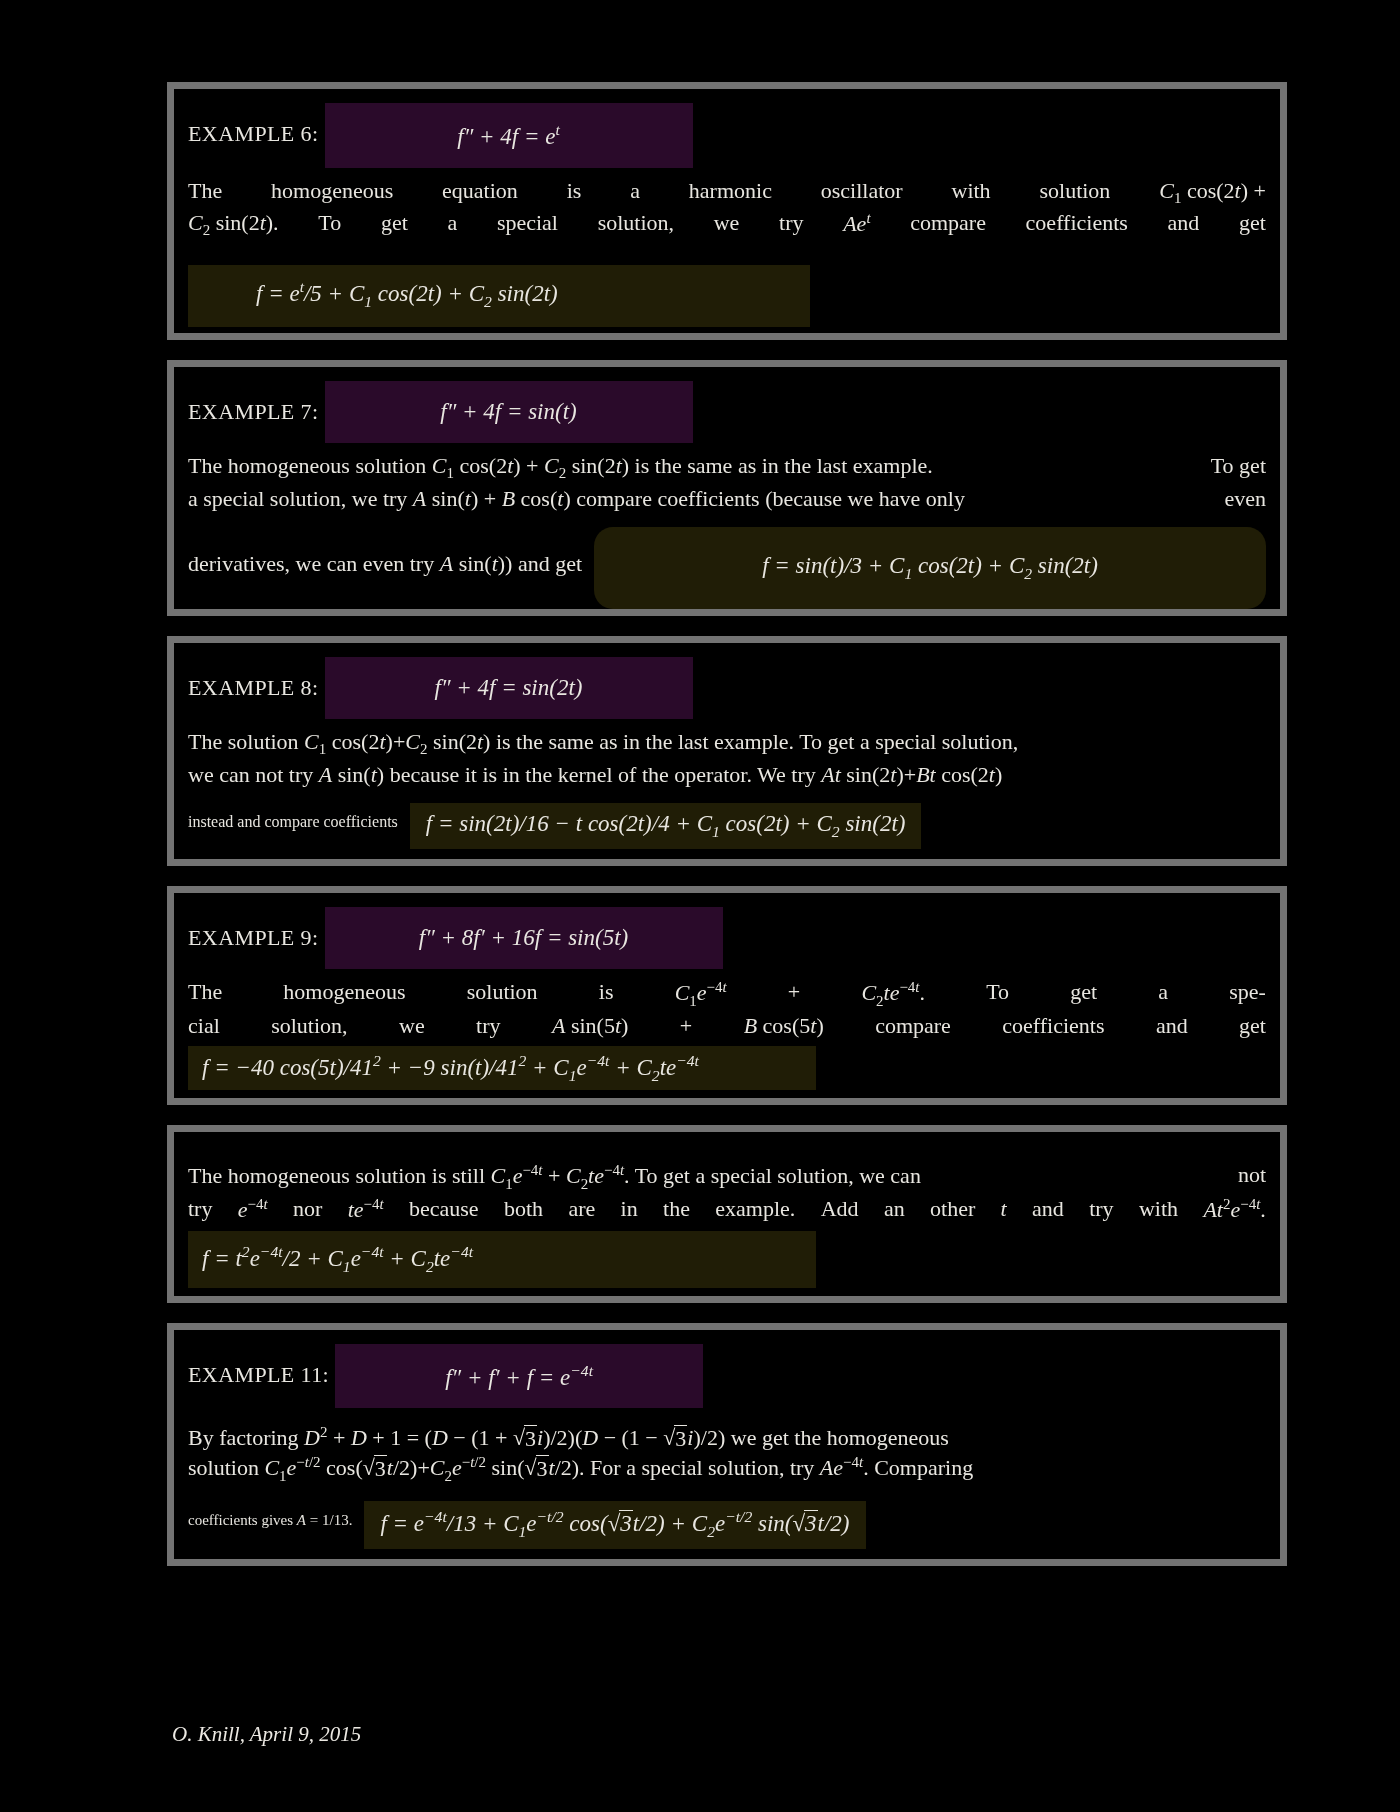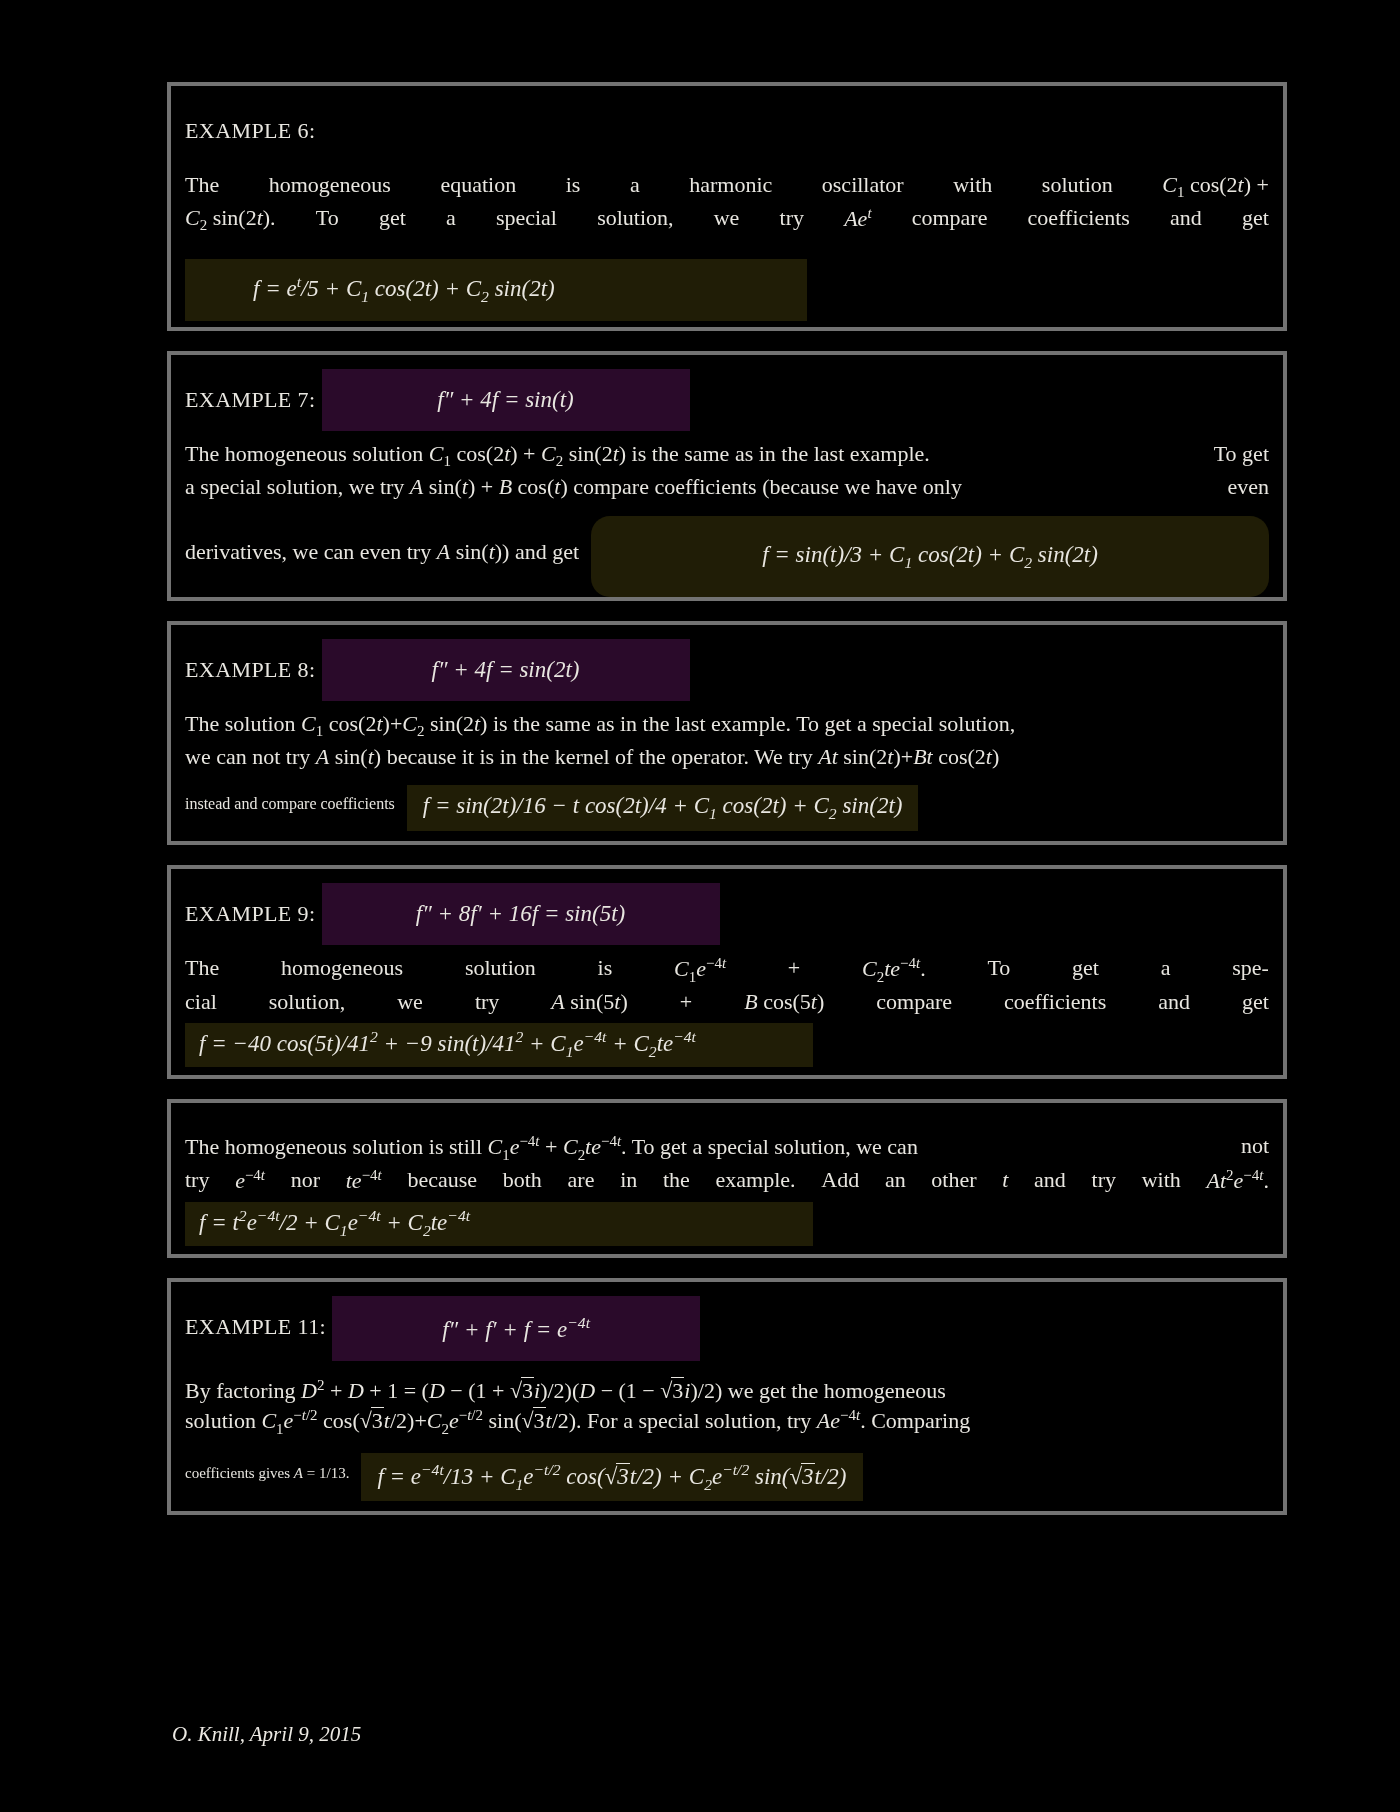--- a/index.html
+++ b/index.html
@@ -23,21 +23,21 @@
     height: 1812px;
     background: #000000;
   }
   .boxes {
     position: absolute;
     left: 167px;
     top: 82px;
     width: 1120px;
   }
   .exbox {
-    border: 4px solid #737373;
+    border: 7px solid #737373;
     background: #000000;
     margin-bottom: 20px;
     padding: 14px 14px 16px 14px;
     box-sizing: border-box;
     position: relative;
   }
   .exhead {
     display: flex;
     align-items: stretch;
     margin-bottom: 4px;
@@ -124,20 +124,23 @@
 </style>
 </head>
 <body>
 
 <div class="page">
   <div class="boxes">
 
     <div class="exbox" style="padding-bottom:6px;">
       <div class="exhead">
         <div class="exlabel">EXAMPLE 6:</div>
+        <div class="eqhl">
+          <span class="math"><i>f</i>″ + 4<i>f</i> = <i>e</i><sup><i>t</i></sup></span>
+        </div>
       </div>
       <div class="body-text">
         <div class="spread">
             <span class="nowrap">The</span>
             <span class="nowrap">homogeneous</span>
             <span class="nowrap">equation</span>
             <span class="nowrap">is</span>
             <span class="nowrap">a</span>
             <span class="nowrap">harmonic</span>
             <span class="nowrap">oscillator</span>
@@ -270,21 +273,21 @@
             <span class="nowrap">Add</span>
             <span class="nowrap">an</span>
             <span class="nowrap">other</span>
             <span class="nowrap"><i>t</i></span>
             <span class="nowrap">and</span>
             <span class="nowrap">try</span>
             <span class="nowrap">with</span>
             <span class="nowrap"><i>At</i><sup>2</sup><i>e</i><sup>−4<i>t</i></sup>.</span>
           </div>
       </div>
-      <div class="soln" style="display:block;padding:6px 14px;margin-top:6px;width:600px;">
+      <div class="soln" style="display:block;padding:12px 14px;margin-top:6px;width:600px;">
         <span class="math"><i>f</i> = <i>t</i><sup>2</sup><i>e</i><sup>−4<i>t</i></sup>/2 + <i>C</i><sub>1</sub><i>e</i><sup>−4<i>t</i></sup> + <i>C</i><sub>2</sub><i>te</i><sup>−4<i>t</i></sup></span>
       </div>
     </div>
 
     <div class="exbox" style="padding-bottom:10px;">
       <div class="exhead">
         <div class="exlabel">EXAMPLE 11:</div>
         <div class="eqhl">
           <span class="math"><i>f</i>″ + <i>f</i>′ + <i>f</i> = <i>e</i><sup>−4<i>t</i></sup></span>
         </div>

